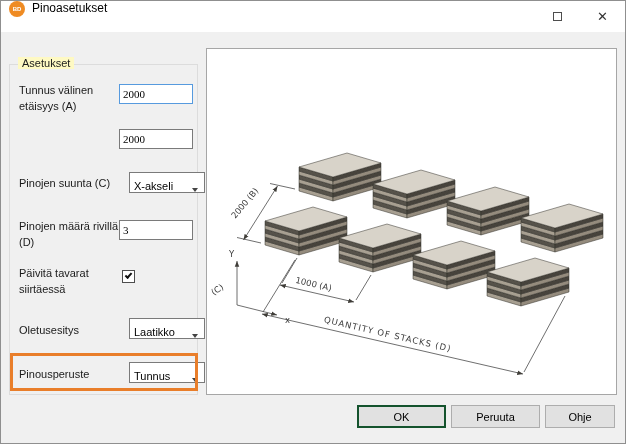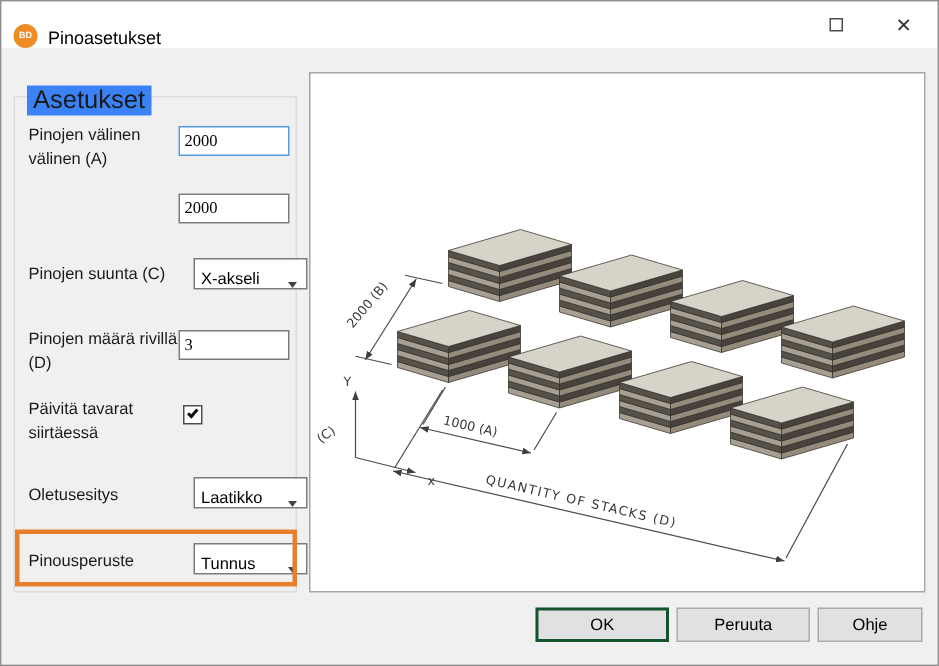--- a/index.html
+++ b/index.html
@@ -1,29 +1,29 @@
 <!DOCTYPE html>
 <html><head>
 <meta charset="utf-8">
 <style>
   *{box-sizing:border-box;margin:0;padding:0}
   html,body{width:626px;height:444px}
   body{font-family:"Liberation Sans",sans-serif;background:#fff}
   .window{position:relative;width:626px;height:444px;border:1px solid #8f8f8f;background:#f0f0f0;overflow:hidden}
-  .titlebar{position:absolute;top:0;left:0;right:0;height:31px;background:#fff;display:flex;align-items:flex-end}
+  .titlebar{position:absolute;top:0;left:0;right:0;height:31px;background:#fff;display:flex;align-items:flex-start}
   .app-icon{width:16px;height:16px;border-radius:50%;background:#ef8b23;margin-left:8px;display:flex;align-items:center;justify-content:center;flex:0 0 auto}
   .app-icon-text{color:#fff;font-size:6px;font-weight:bold}
   .title{margin-left:7px;font-size:12px;color:#000}
   .caption-buttons{margin-left:auto;display:flex;height:100%}
   .cap-btn{width:45px;height:100%;display:flex;align-items:center;justify-content:center;cursor:default}
   .max-icon{width:9px;height:9px;border:1px solid #4d4d4d;display:block}
   .close-icon{font-size:13px;color:#333;line-height:1}
   .body{position:absolute;top:31px;left:0;right:0;bottom:0;background:#f0f0f0}
   .groupbox{position:absolute;left:8px;top:32px;width:189px;height:331px;border:1px solid #dcdcdc}
-  .groupbox-label{position:absolute;top:-8px;left:8px;background:#3b82f6;padding:0 4px;font-size:17px;color:#1a1a1a}
+  .groupbox-label{position:absolute;top:-8px;left:8px;background:#fef9c3;padding:0 4px;font-size:11px;color:#1a1a1a}
   .fld-label{position:absolute;left:18px;width:100px;font-size:11px;line-height:1.45;color:#1a1a1a}
   .txt{position:absolute;left:118px;width:74px;height:20px;border:1px solid #7a7a7a;background:#fff;font-family:Liberation Serif, serif;font-size:11px;padding:0 3px;color:#000}
   .txt.focused{border-color:#569ade}
   .combo{position:absolute;left:128px;width:76px;height:21px;border:1px solid #7a7a7a;background:#fff;display:flex;align-items:flex-end;cursor:default}
   .combo-text{font-size:11px;padding-left:4px;color:#000;flex:1}
   .chevron{width:0;height:0;border-left:3.5px solid transparent;border-right:3.5px solid transparent;border-top:4px solid #444;margin-right:6px}
   .checkbox{position:absolute;left:121px;width:13px;height:13px;border:1px solid #4d4d4d;background:#fff}
   .checkmark{position:absolute;left:2px;top:2px;width:7px;height:4px;border-left:2px solid #111;border-bottom:2px solid #111;transform:rotate(-48deg)}
   .l1{top:51px}.l2{top:96px}.l3{top:144px}.l4{top:187px}.l5{top:234px}.l6{top:291px}.l7{top:335px}
   .i1{top:52px}.i2{top:97px}.i3{top:188px}
@@ -55,21 +55,21 @@
         </div>
     </div>
   </div>
 
   <div class="body">
 
     <div class="groupbox">
       <span class="groupbox-label">Asetukset</span>
     </div>
 
-    <div class="fld-label l1">Pinojen välinen välinen (A)</div>
+    <div class="fld-label l1">Tunnus välinen etäisyys (A)</div>
     <input class="txt i1 focused" value="2000" style="">
 
     <input class="txt i2" value="2000" style="">
 
     <div class="fld-label l3">Pinojen suunta (C)</div>
     <div class="combo c1">
       <span class="combo-text">X-akseli</span>
       <span class="chevron"></span>
     </div>
 

